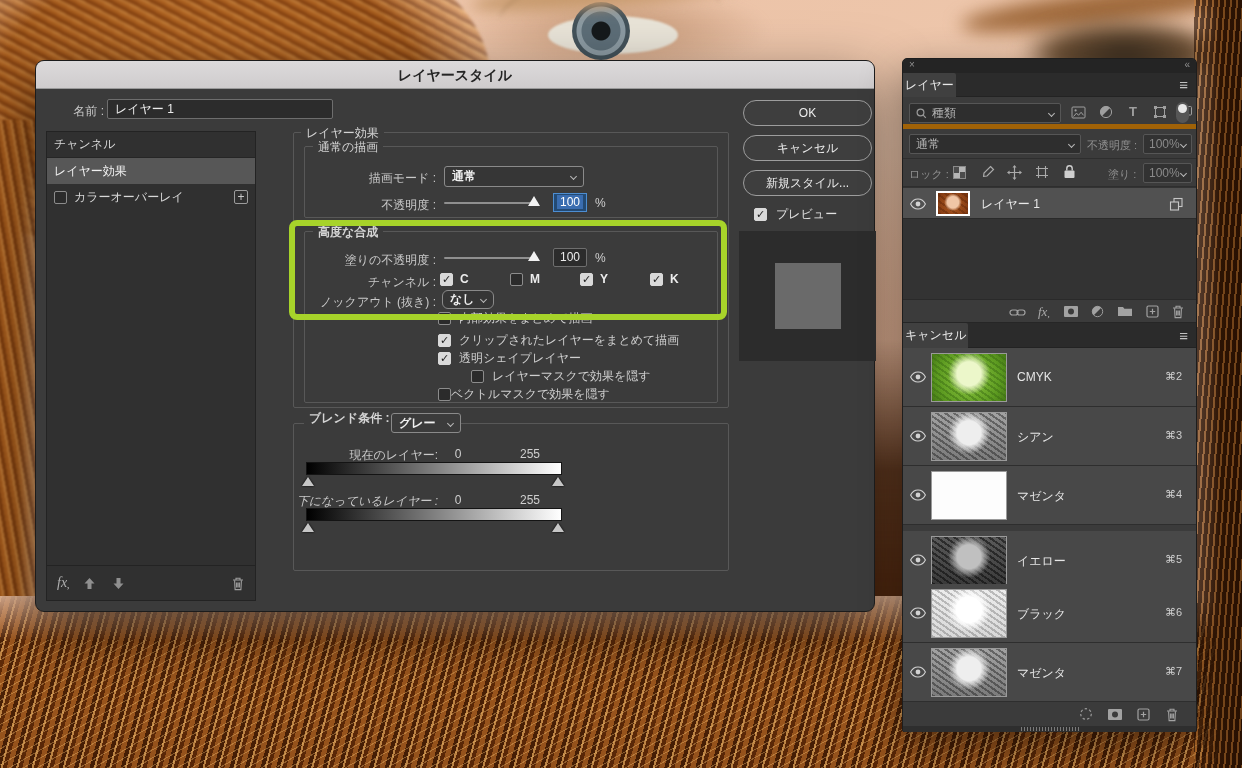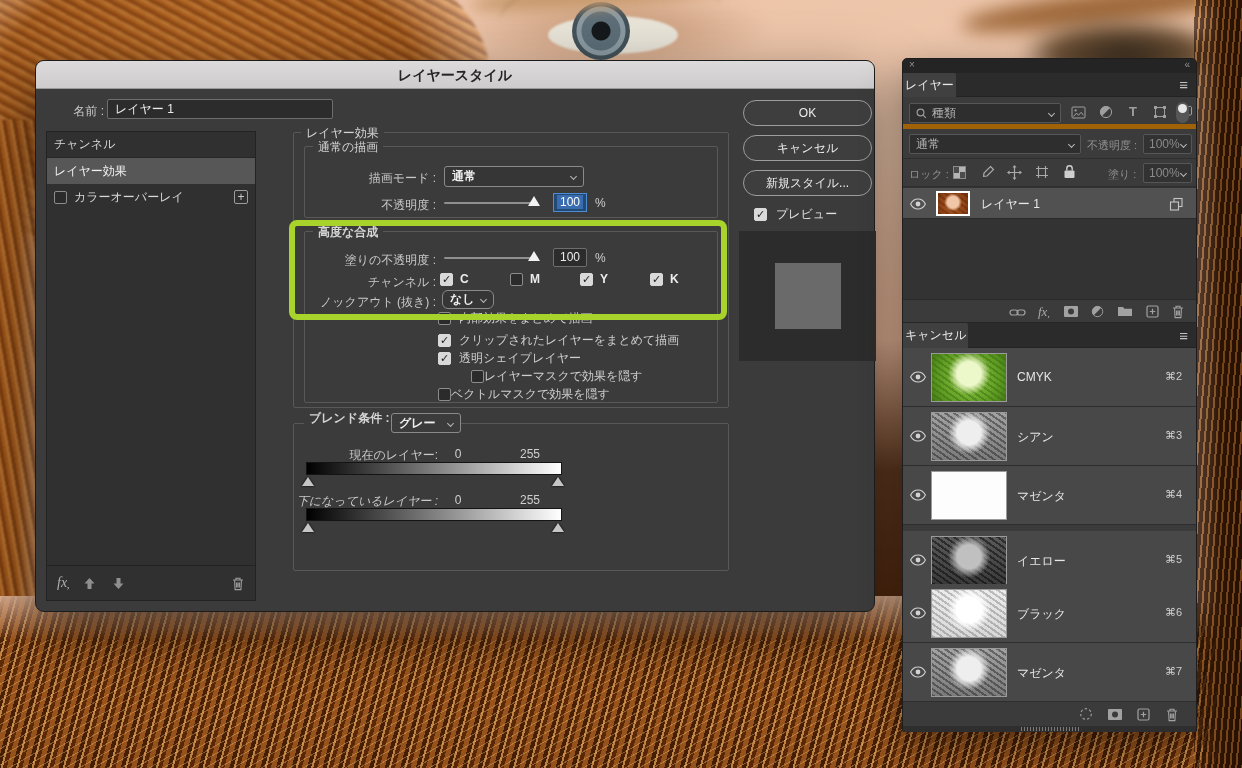--- a/index.html
+++ b/index.html
@@ -231,21 +231,21 @@
       <span>内部効果をまとめて描画</span>
       </div>
     <div class="abs" style="left:402px; top:271px; display:flex; align-items:center; gap:8px;">
       <span class="cb on"></span>
       <span>クリップされたレイヤーをまとめて描画</span>
       </div>
     <div class="abs" style="left:402px; top:289px; display:flex; align-items:center; gap:8px;">
       <span class="cb on"></span>
       <span>透明シェイプレイヤー</span>
       </div>
-    <div class="abs" style="left:402px; top:307px; display:flex; align-items:center; padding-left:33px;">
+    <div class="abs" style="left:402px; top:307px; display:flex; align-items:center; gap:8px;padding-left:33px;">
       <span class="cb"></span>
       <span>レイヤーマスクで効果を隠す</span>
       </div>
     <div class="abs" style="left:402px; top:325px; display:flex; align-items:center; gap:0;">
       <span class="cb"></span>
       <span>ベクトルマスクで効果を隠す</span>
       </div>
 
     <div class="abs" style="left:253px; top:159px; width:438px; height:100px; border:6px solid #a7d32a; border-radius:8px; z-index:6; pointer-events:none;"></div>
 

